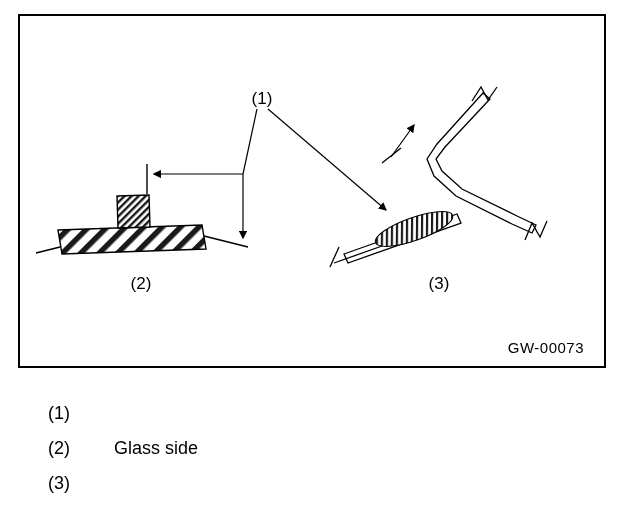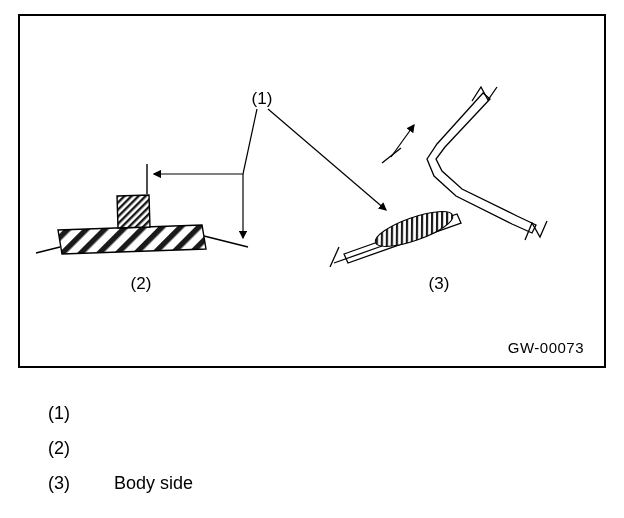--- a/index.html
+++ b/index.html
@@ -96,20 +96,20 @@
       <text class="fig-code" x="564" y="337" text-anchor="end">GW-00073</text>
     </svg>
   </div>
 
   <div class="legend">
     <div class="legend-row">
       <span class="legend-num">(1)</span>
     </div>
     <div class="legend-row">
       <span class="legend-num">(2)</span>
+      <span class="legend-label">Glass side</span>
     </div>
     <div class="legend-row">
       <span class="legend-num">(3)</span>
-      <span class="legend-label">Body side</span>
     </div>
   </div>
 
 </div>
 
 </body></html>

